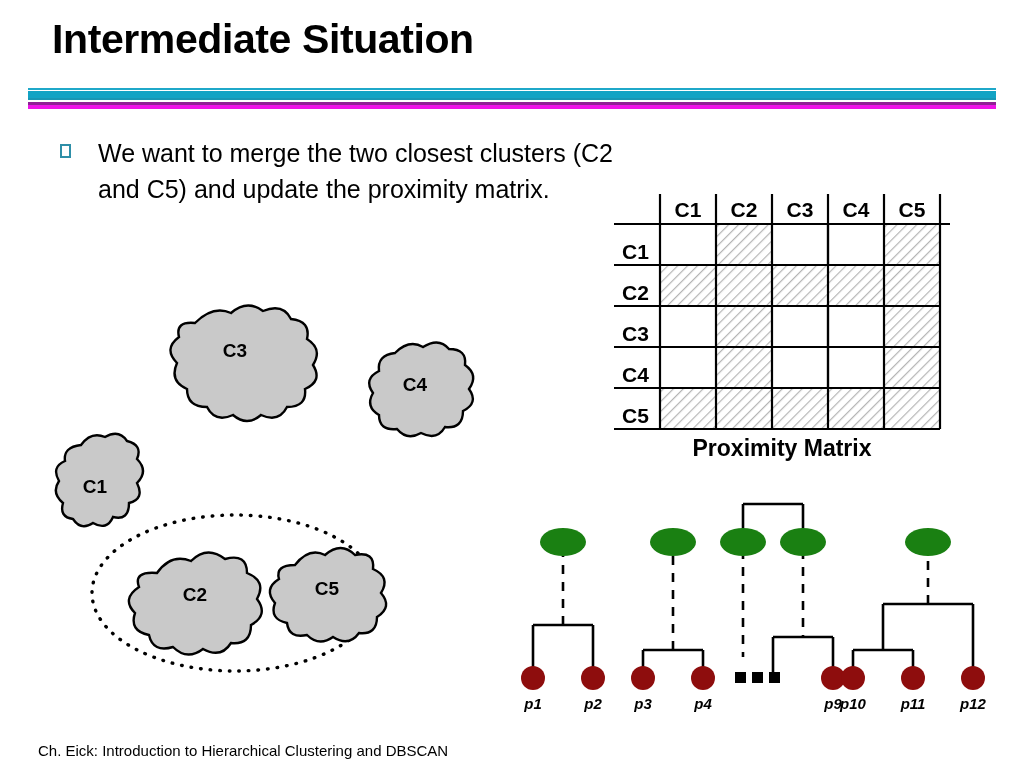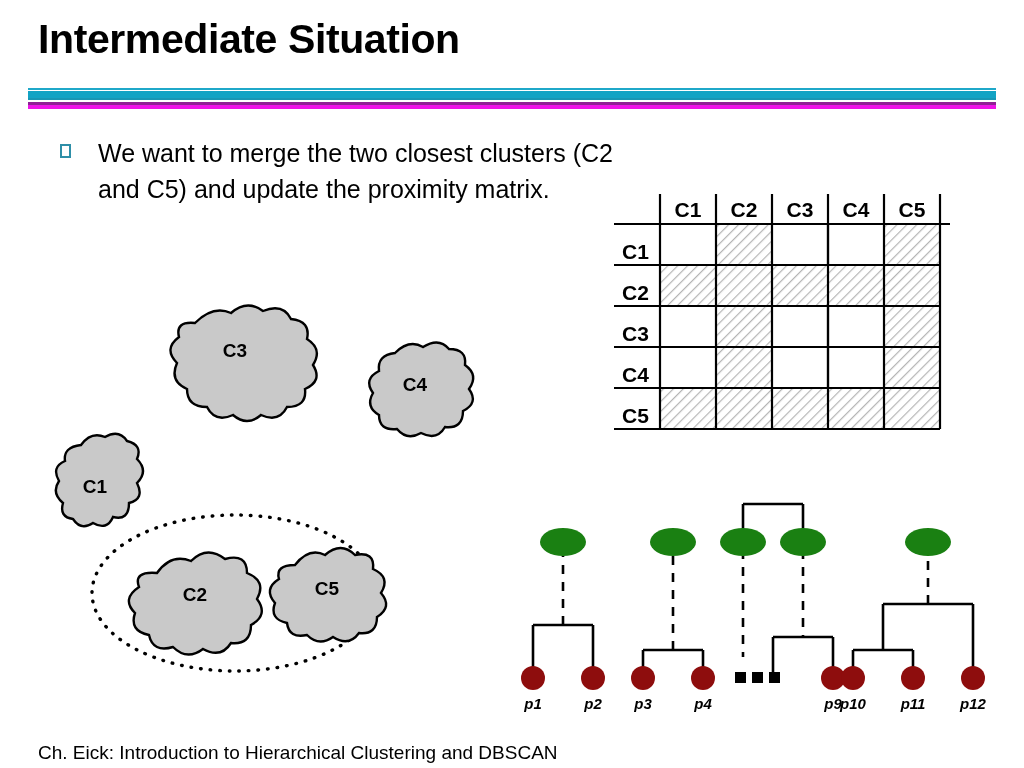--- a/index.html
+++ b/index.html
@@ -12,21 +12,21 @@
     height: 768px;
     position: relative;
     overflow: hidden;
     font-family: "Liberation Sans", sans-serif;
     color: #000000;
   }
 
   
   #slide-title {
     position: absolute;
-    left: 38px;
+    left: 52px;
     top: 18px;
     font-size: 41px;
     font-weight: bold;
     letter-spacing: -0.4px;
     line-height: 1.05;
     color: #000000;
     white-space: nowrap;
   }
 
   
@@ -111,21 +111,21 @@
     height: 235px;
     font-style: italic;
   }
   #dendro-svg { display: block; }
 
   
   #footer-note {
     position: absolute;
     left: 38px;
     top: 742px;
-    font-size: 19px;
+    font-size: 15px;
     color: #000000;
     white-space: nowrap;
   }
 
   .blob-label, .matrix-label, .dendro-label {
     font-family: "Liberation Sans", sans-serif;
     font-weight: bold;
     fill: #000000;
   }
 </style>
@@ -198,20 +198,21 @@
     <text class="matrix-label" x="244" y="25" font-size="21" text-anchor="middle">C4</text>
     <text class="matrix-label" x="300" y="25" font-size="21" text-anchor="middle">C5</text>
 
     <text class="matrix-label" x="10" y="67" font-size="21">C1</text>
     <text class="matrix-label" x="10" y="108" font-size="21">C2</text>
     <text class="matrix-label" x="10" y="149" font-size="21">C3</text>
     <text class="matrix-label" x="10" y="190" font-size="21">C4</text>
     <text class="matrix-label" x="10" y="231" font-size="21">C5</text>
   </svg>
 
+  <div id="matrix-caption">Proximity Matrix</div>
 </div>
 
 <div id="blob-area">
   <svg id="blob-svg" width="460" height="390" viewBox="0 0 460 390">
 
     <ellipse cx="190" cy="298" rx="143" ry="78" fill="none" stroke="#000000" stroke-width="3.4" stroke-dasharray="0.6 9" stroke-linecap="round"></ellipse>
 
     <g>
       <path d="M150 28 q18 -18 36 -10 q16 -14 32 -2 q20 -8 28 8 q20 2 16 20
                q16 10 6 26 q10 16 -8 24 q2 18 -18 18 q-8 16 -26 8

